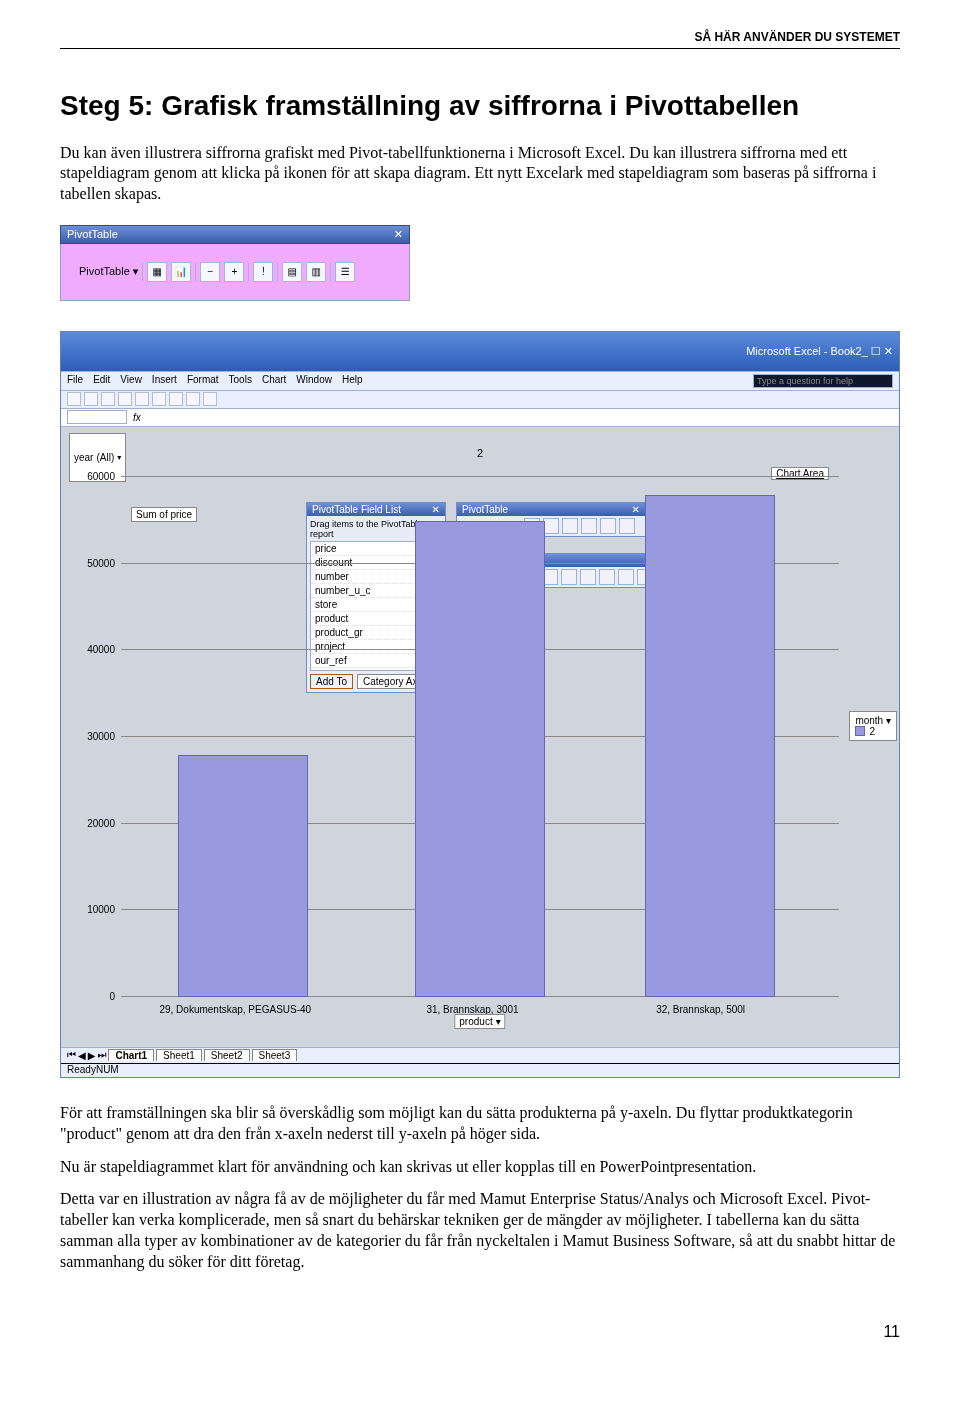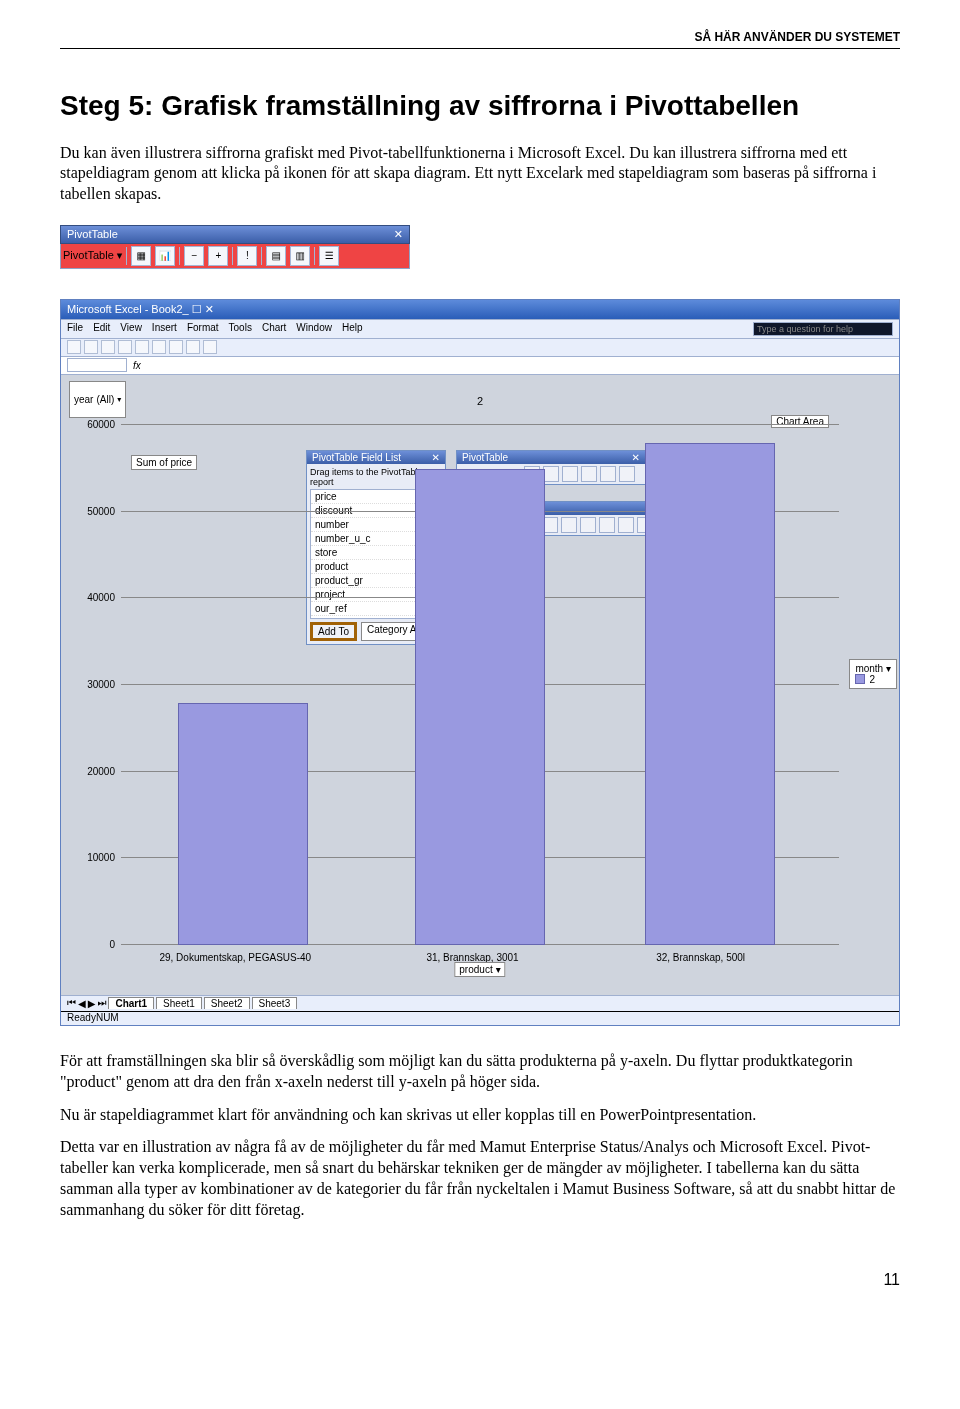--- a/index.html
+++ b/index.html
@@ -43,24 +43,24 @@
   .pivot-title {
     background: linear-gradient(#6d8fd8, #3b5ea8);
     color: #fff;
     padding: 2px 6px;
     display: flex;
     justify-content: space-between;
     align-items: center;
     border: 1px solid #334d80;
   }
   .pivot-body {
-    background: #ef4444;
+    background: #f0abfc;
     border: 1px solid #8fa2c6;
     border-top: none;
-    padding: 2px;
+    padding: 18px;
     display: flex;
     align-items: center;
     gap: 4px;
   }
   .pivot-body .btn {
     width: 20px; height: 20px;
     background: #f5f7fc;
     border: 1px solid #a5b5d5;
     display: inline-flex;
     align-items: center;
@@ -74,23 +74,23 @@
     margin-top: 30px;
     width: 100%;
     border: 1px solid #6080c0;
     font-family: Tahoma, sans-serif;
     font-size: 10px;
     background: #cfd4dd;
   }
   .excel-titlebar {
     background: linear-gradient(#5d8bdb, #2a5db8);
     color: #fff;
-    padding: 3px 6px;
-    display: flex;
-    justify-content: flex-start;
+    padding: 13px 6px;
+    display: flex;
+    justify-content: flex-end;
     align-items: center;
     font-size: 11px;
   }
   .excel-menubar {
     background: #e8eefb;
     padding: 2px 6px;
     display: flex;
     gap: 10px;
     border-top: 1px solid #a0b0d0;
     border-bottom: 1px solid #a0b0d0;
@@ -133,21 +133,21 @@
   .excel-contentarea {
     position: relative;
     background: #cfd4dd;
     height: 620px;
     overflow: hidden;
   }
   .dropbox {
     position: absolute;
     border: 1px solid #888;
     background: #fff;
-    padding: 12px 4px;
+    padding: 18px 4px;
     font-size: 10px;
     display: flex;
     align-items: center;
     gap: 3px;
   }
   .dropbox .dd { font-size: 8px; }
   .chart-area {
     position: absolute;
     left: 60px; right: 60px; top: 50px; bottom: 50px;
   }
@@ -220,21 +220,21 @@
   .fieldlist-items div {
     padding: 1px 4px;
     border-bottom: 1px dotted #ddd;
   }
   .fieldlist-footer {
     display: flex;
     gap: 4px;
     margin-top: 3px;
   }
   .fieldlist-footer .addbtn {
-    border: 3px solid #a16207;
+    border: 1px solid #a16207;
     background: #f0f2f8;
     padding: 1px 5px;
   }
   .fieldlist-footer .catsel {
     border: 1px solid #888;
     background: #fff;
     padding: 1px 5px;
     flex: 1;
   }
   .chartarea-label {
@@ -375,21 +375,21 @@
   <div class="excel-contentarea">
 
     <div class="dropbox" style="top:6px; left:8px;">
       <span>year</span>
       <span>(All)</span>
       <span class="dd">▾</span>
     </div>
 
     <div class="sumofprice" style="top:80px; left:70px;">Sum of price</div>
 
-    <div class="chartarea-label" style="top:40px; right:70px;">Chart Area</div>
+    <div class="chartarea-label" style="top:40px; right:70px;text-decoration:underline;">Chart Area</div>
 
     <div class="floating-panel" style="top:75px; left:245px; width:140px;">
       <div class="fp-title">
         <span>PivotTable Field List</span>
         <span>✕</span>
       </div>
       <div class="fp-body">
         <div style="font-size:9px; margin-bottom:2px;">Drag items to the PivotTable report</div>
         <div class="fieldlist-items">
           <div>price</div>

